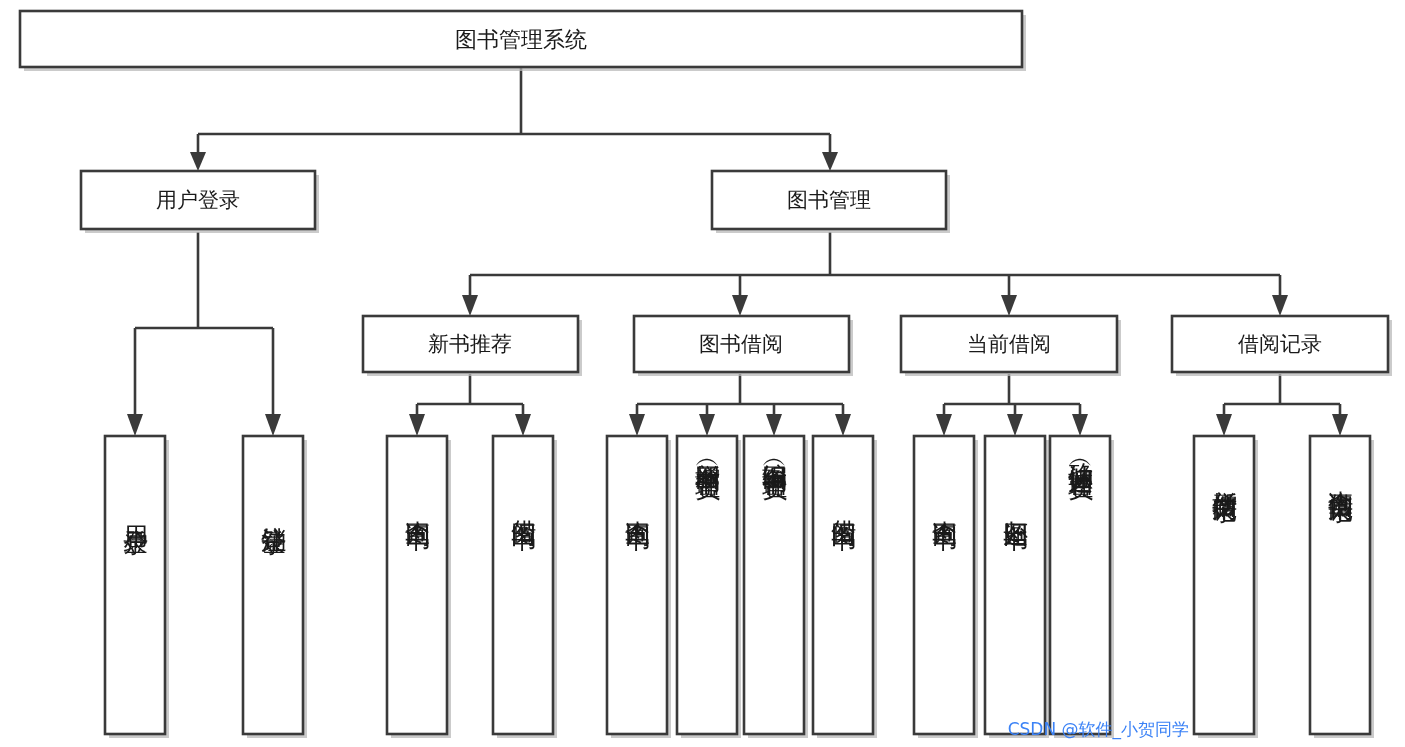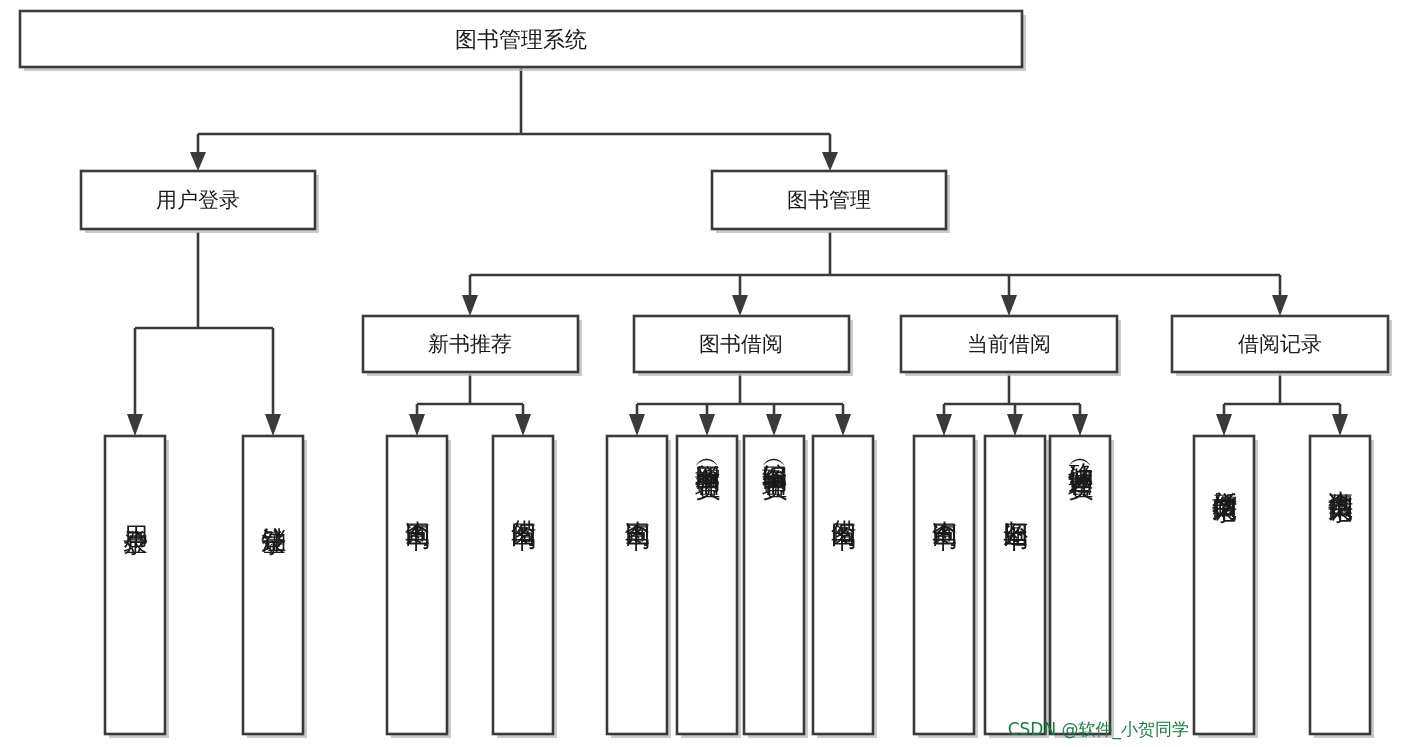--- a/index.html
+++ b/index.html
@@ -69,21 +69,21 @@
     color: #1a1a1a;
     letter-spacing: 2px;
     white-space: nowrap;
   }
   .watermark {
     position: absolute;
     right: 8px;
     bottom: 6px;
     font-family: "DejaVu Sans", "Liberation Sans", sans-serif;
     font-size: 17px;
-    color: #15803d;
+    color: #3b82f6;
     white-space: nowrap;
   }
 </style>
 </head>
 <body>
 
 <div id="diagram-root">
 
   <svg width="1405" height="747" viewBox="0 0 1405 747">
 

